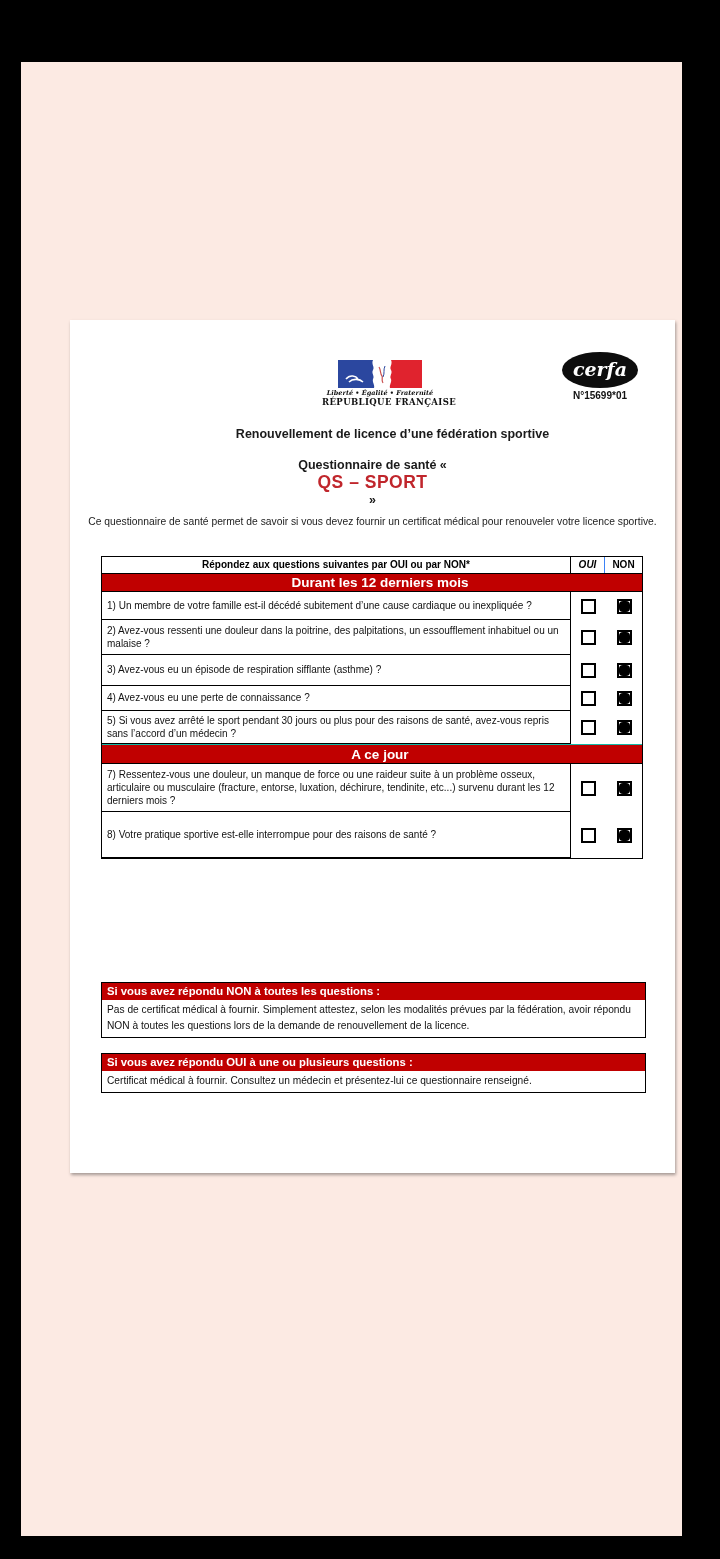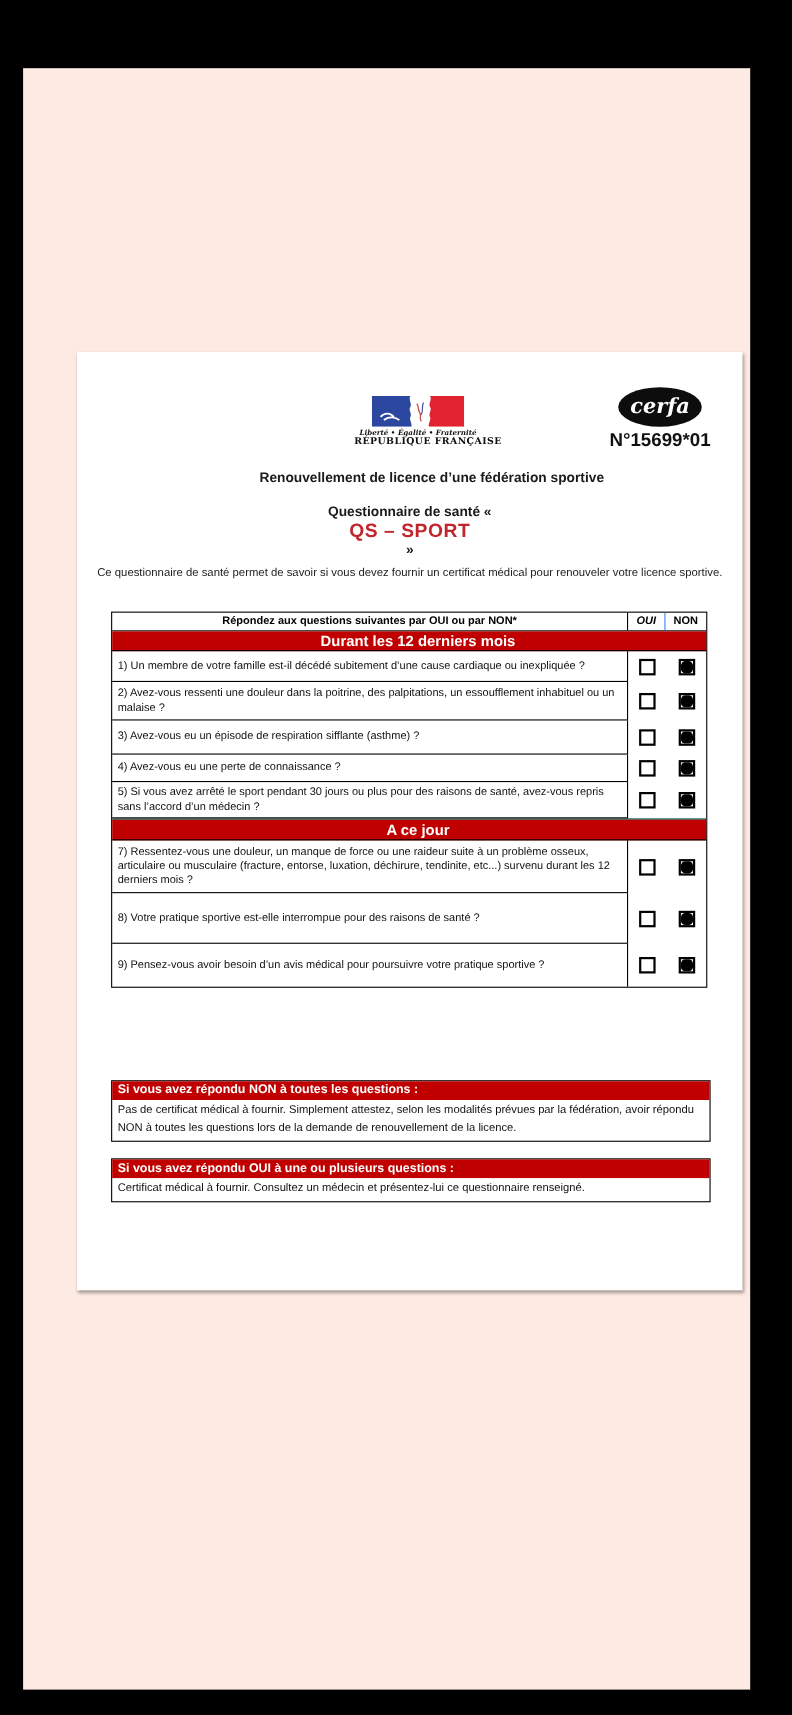--- a/index.html
+++ b/index.html
@@ -11,21 +11,21 @@
 
   
   .rf-block { position:absolute; left:252px; top:40px; width:116px; text-align:center; }
   .rf-flag { display:block; margin:0 auto 1px auto; }
   .rf-motto { font-family:"DejaVu Serif", serif; font-style:italic; font-weight:bold; font-size:6.5px; color:#111; white-space:nowrap; }
   .rf-name  { font-family:"DejaVu Serif", serif; font-weight:bold; font-size:8.5px; letter-spacing:0.4px; color:#111; white-space:nowrap; }
   .cerfa-block { position:absolute; left:482px; top:32px; width:96px; text-align:center; }
   .cerfa-ellipse { width:76px; height:36px; margin:0 auto; background:#0d0d0d; border-radius:50%;
                    display:flex; align-items:center; justify-content:center; }
   .cerfa-word { color:#fff; font-family:"DejaVu Serif", serif; font-style:italic; font-weight:bold; font-size:19px; line-height:1; padding-bottom:2px; }
-  .cerfa-number { margin-top:2px; font-size:17px; font-weight:bold; color:#111; }
+  .cerfa-number { margin-top:2px; font-size:10px; font-weight:bold; color:#111; }
 
   
   .doc-title { position:absolute; left:0; top:107px; width:100%; text-align:center; font-size:12.5px; font-weight:bold; color:#1a1a1a;margin-left:20px; }
   .doc-subtitle { position:absolute; left:0; top:138px; width:100%; display:flex; align-items:center; justify-content:center; font-weight:bold; color:#1a1a1a; font-size:12.5px;flex-direction:column; }
   .subtitle-highlight { color:#c0262c; font-size:17.5px; margin:0 7px; letter-spacing:0.5px; }
   .intro { position:absolute; left:0; top:196px; width:100%; text-align:center; font-size:10.3px; color:#222; }
 
   
   .qtable { position:absolute; left:31px; top:236px; width:542px; border:1px solid #000; background:#fff; }
   .thead { display:flex; border-bottom:1px solid #000; height:17px; align-items:center; }
@@ -167,31 +167,20 @@
           <div class="qcell" style="min-height:46px">8) Votre pratique sportive est-elle interrompue pour des raisons de santé ?</div>
           <div class="ccell">
             <span class="slot">
                 <span class="cb"></span>
               </span>
             <span class="slot">
                 <span class="cb checked"></span>
               </span>
           </div>
         </div>
-        <div class="qrow">
-          <div class="qcell no-bb" style="min-height:39px">9) Pensez-vous avoir besoin d’un avis médical pour poursuivre votre pratique sportive ?</div>
-          <div class="ccell">
-            <span class="slot">
-                <span class="cb"></span>
-              </span>
-            <span class="slot">
-                <span class="cb checked"></span>
-              </span>
-          </div>
-        </div>
 
       </div>
 
       <div class="infobox box-a">
         <div class="infobox-header">Si vous avez répondu NON à toutes les questions :</div>
         <div class="infobox-body">Pas de certificat médical à fournir. Simplement attestez, selon les modalités prévues par la fédération, avoir répondu NON à toutes les questions lors de la demande de renouvellement de la licence.</div>
       </div>
       <div class="infobox box-b">
         <div class="infobox-header">Si vous avez répondu OUI à une ou plusieurs questions :</div>
         <div class="infobox-body">Certificat médical à fournir. Consultez un médecin et présentez-lui ce questionnaire renseigné.</div>

